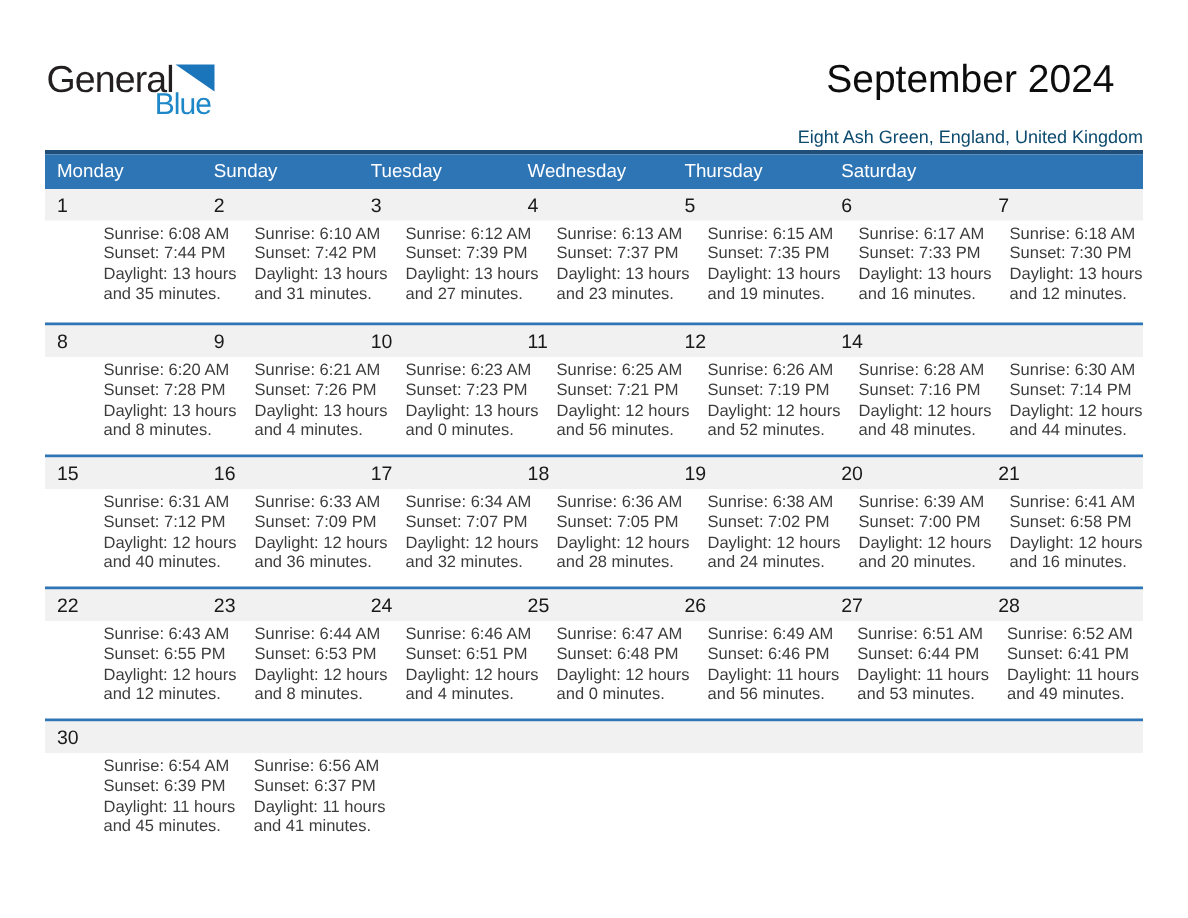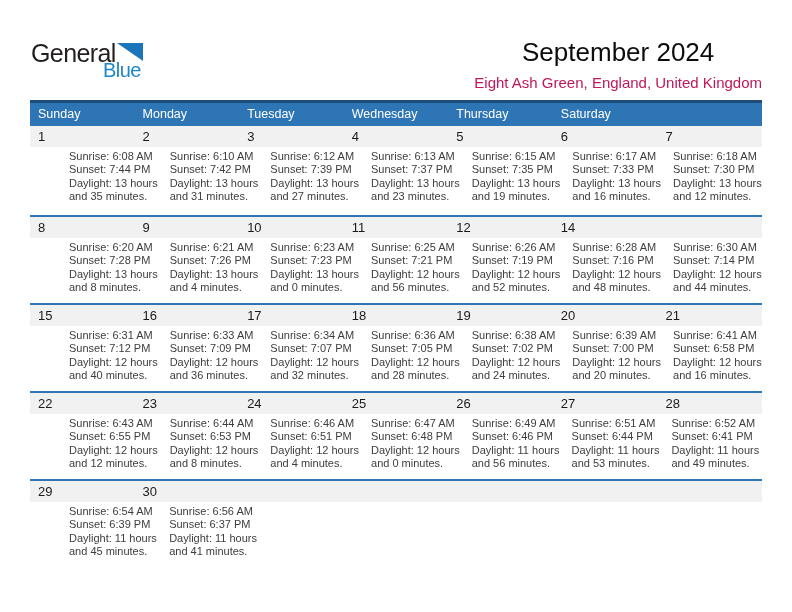--- a/index.html
+++ b/index.html
@@ -24,21 +24,21 @@
   }
   .logo-row2 {
     text-align:right; margin-top:-9px; padding-right:2px;
     font-size:20px; letter-spacing:-0.6px;
     color:var(--logo-blue, #1e87c8); line-height:26px;
   }
 
   
   .title-block { position:absolute; right:30px; top:36px; text-align:center; }
   .page-title { font-size:26px; color:#0d0d0d; line-height:32px; font-weight:normal; }
-  .page-subtitle { font-size:15px; color:#be185d; margin-top:6px; }
+  .page-subtitle { font-size:12px; color:#0c4a6e; margin-top:16px; }
 
   
   .calendar {
     position:absolute; left:30px; top:100px; width:732px;
     border-top:3px solid var(--header-top-border, #1f4e79);
   }
   .weekday-row {
     display:grid; grid-template-columns:repeat(7,1fr);
     background:var(--header-blue, #2e75b6); height:23px;
   }
@@ -72,22 +72,22 @@
     <div class="logo-row2">Blue</div>
   </div>
 
   <div class="title-block">
     <div class="page-title">September 2024</div>
     <div class="page-subtitle">Eight Ash Green, England, United Kingdom</div>
   </div>
 
   <div class="calendar">
     <div class="weekday-row">
+        <div class="weekday-cell">Monday</div>
         <div class="weekday-cell">Sunday</div>
-        <div class="weekday-cell">Monday</div>
         <div class="weekday-cell">Tuesday</div>
         <div class="weekday-cell">Wednesday</div>
         <div class="weekday-cell">Thursday</div>
         <div class="weekday-cell">Saturday</div>
       </div>
     <div>
         <div class="week-row first">
           <div class="numbers-grid">
             <div class="num-cell">1</div>
             <div class="num-cell">2</div>
@@ -301,21 +301,20 @@
             <div class="detail-cell">
               <div class="detail-line">Sunrise: 6:52 AM</div>
               <div class="detail-line">Sunset: 6:41 PM</div>
               <div class="detail-line">Daylight: 11 hours</div>
               <div class="detail-line">and 49 minutes.</div>
             </div>
           </div>
         </div>
         <div class="week-row">
           <div class="numbers-grid">
-            <div class="num-cell">29</div>
             <div class="num-cell">30</div>
             <div class="num-cell"></div>
             <div class="num-cell"></div>
             <div class="num-cell"></div>
             <div class="num-cell"></div>
             <div class="num-cell"></div>
           </div>
           <div class="details-grid">
             <div class="detail-cell">
               <div class="detail-line">Sunrise: 6:54 AM</div>

